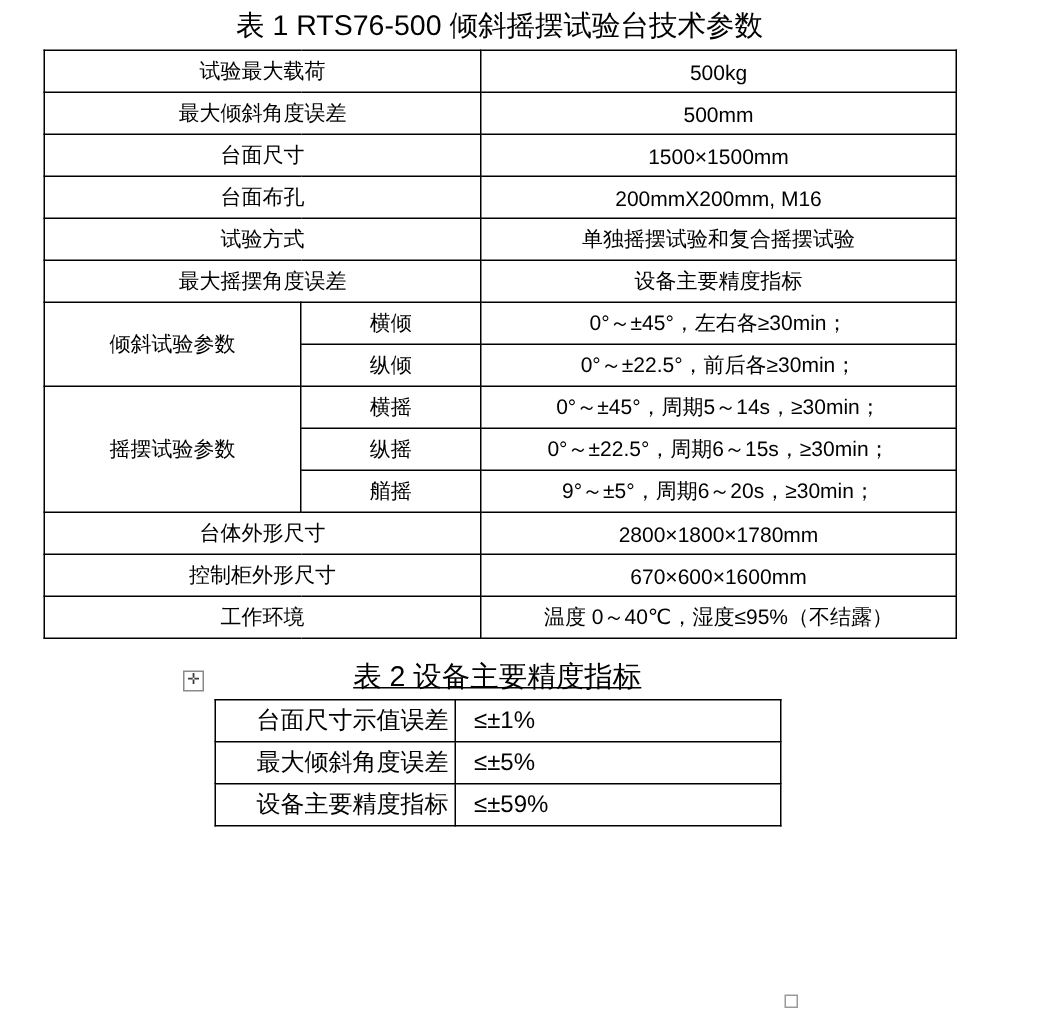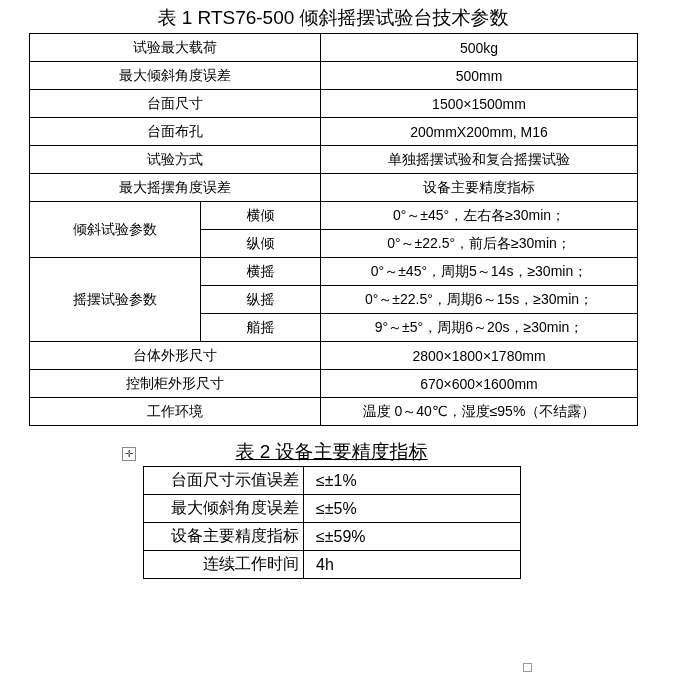--- a/index.html
+++ b/index.html
@@ -160,20 +160,16 @@
       <td class="value">≤±1%</td>
     </tr>
     <tr>
       <td class="label">最大倾斜角度误差</td>
       <td class="value">≤±5%</td>
     </tr>
     <tr>
       <td class="label">设备主要精度指标</td>
       <td class="value">≤±59%</td>
     </tr>
-    <tr>
-      <td class="label">连续工作时间</td>
-      <td class="value">4h</td>
-    </tr>
   </tbody>
 </table>
 
 <div id="resize-handle"></div>
 
 </body></html>

